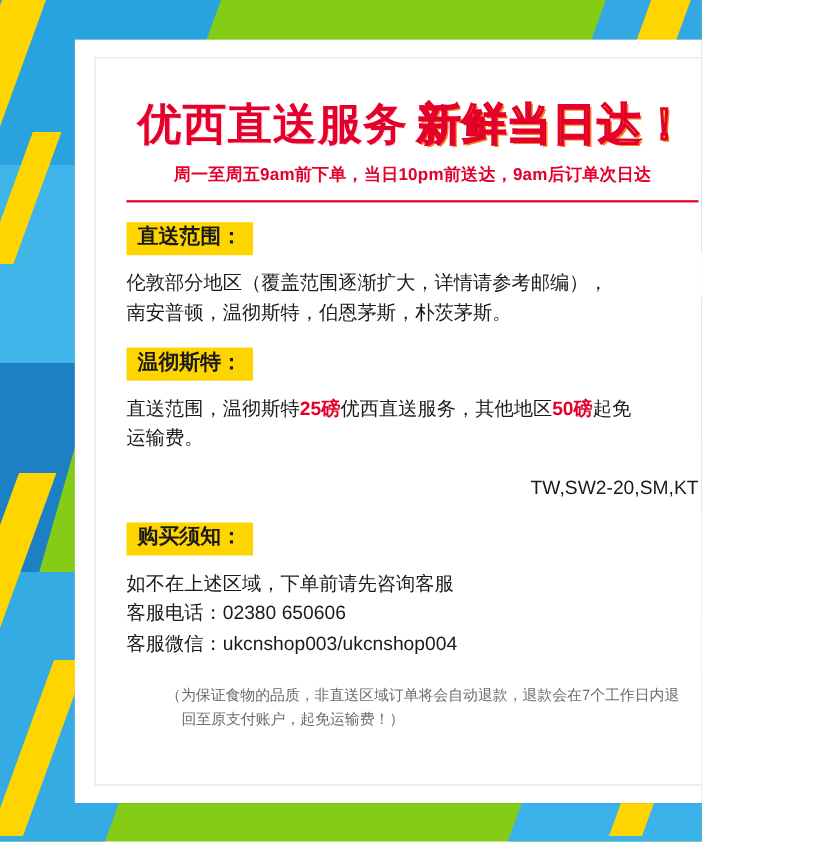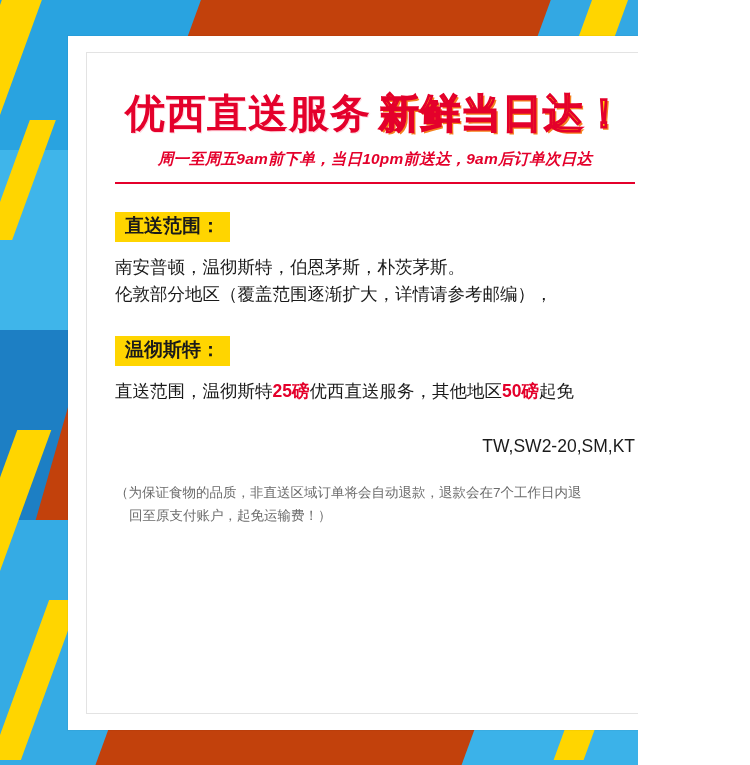--- a/index.html
+++ b/index.html
@@ -11,21 +11,21 @@
     height: 765px;
     font-family: "Liberation Sans", sans-serif;
     background: #ffffff;
     overflow: hidden;
   }
   .poster {
     position: relative;
     width: 638px;
     height: 765px;
     overflow: hidden;
-    background: #c2410c;
+    background: #84cc16;
   }
   
   .bg-layer {
     position: absolute;
     inset: 0;
     overflow: hidden;
   }
   .shape {
     position: absolute;
   }
@@ -167,25 +167,24 @@
     margin-top: 16px;
     padding-bottom: 12px;
     border-bottom: 2px solid #e4002b;
   }
   .subline {
     display: inline-block;
     font-size: 15.5px;
     font-weight: bold;
     color: #e4002b;
     letter-spacing: 0.2px;
-    font-style: italic;
   }
   
   .section {
-    margin-top: 28px;
+    margin-top: 18px;
   }
   .tag {
     display: inline-block;
     background: #ffd500;
     color: #1a1a1a;
     font-size: 19px;
     font-weight: bold;
     padding: 4px 10px 5px 10px;
     line-height: 1.1;
   }
@@ -201,20 +200,21 @@
   }
   .hl {
     color: #e4002b;
     font-weight: bold;
   }
   .note {
     margin-top: 22px;
     font-size: 13.5px;
     color: #6b6b6b;
     line-height: 1.65;
+    margin-left: 36px;
   }
   .note .indent {
     display: inline-block;
     text-indent: 14px;
   }
 </style>
 </head>
 <body>
 
 <div class="poster">
@@ -244,38 +244,47 @@
           <span class="red">优西直送服务</span><span class="yellow">新鲜当日达！</span>
         </div>
 
         <div class="subline-wrap">
           <span class="subline">周一至周五9am前下单，当日10pm前送达，9am后订单次日达</span>
         </div>
 
         <div class="section">
           <span class="tag">直送范围：</span>
           <div class="body-text">
+            <div>伦敦部分地区（覆盖范围逐渐扩大，详情请参考邮编），</div>
             <div>南安普顿，温彻斯特，伯恩茅斯，朴茨茅斯。</div>
-            <div>伦敦部分地区（覆盖范围逐渐扩大，详情请参考邮编），</div>
           </div>
         </div>
 
         <div class="section">
           <span class="tag">温彻斯特：</span>
           <div class="body-text">
             <span>直送范围，温彻斯特</span><span class="hl">25磅</span><span>优西直送服务，其他地区</span><span class="hl">50磅</span><span>起免</span>
+            <div>运输费。</div>
           </div>
         </div>
 
         <div class="section">
           <div class="body-text mono">
             <div>TW,SW2-20,SM,KT</div>
           </div>
         </div>
 
+        <div class="section">
+          <span class="tag">购买须知：</span>
+          <div class="body-text">
+            <div>如不在上述区域，下单前请先咨询客服</div>
+            <div>客服电话：02380 650606</div>
+            <div>客服微信：ukcnshop003/ukcnshop004</div>
+          </div>
+        </div>
 
         <div class="note">
           <div>（为保证食物的品质，非直送区域订单将会自动退款，退款会在7个工作日内退</div>
           <div class="indent">回至原支付账户，起免运输费！）</div>
         </div>
 
       </div>
     </div>
   </div>
 </div>

